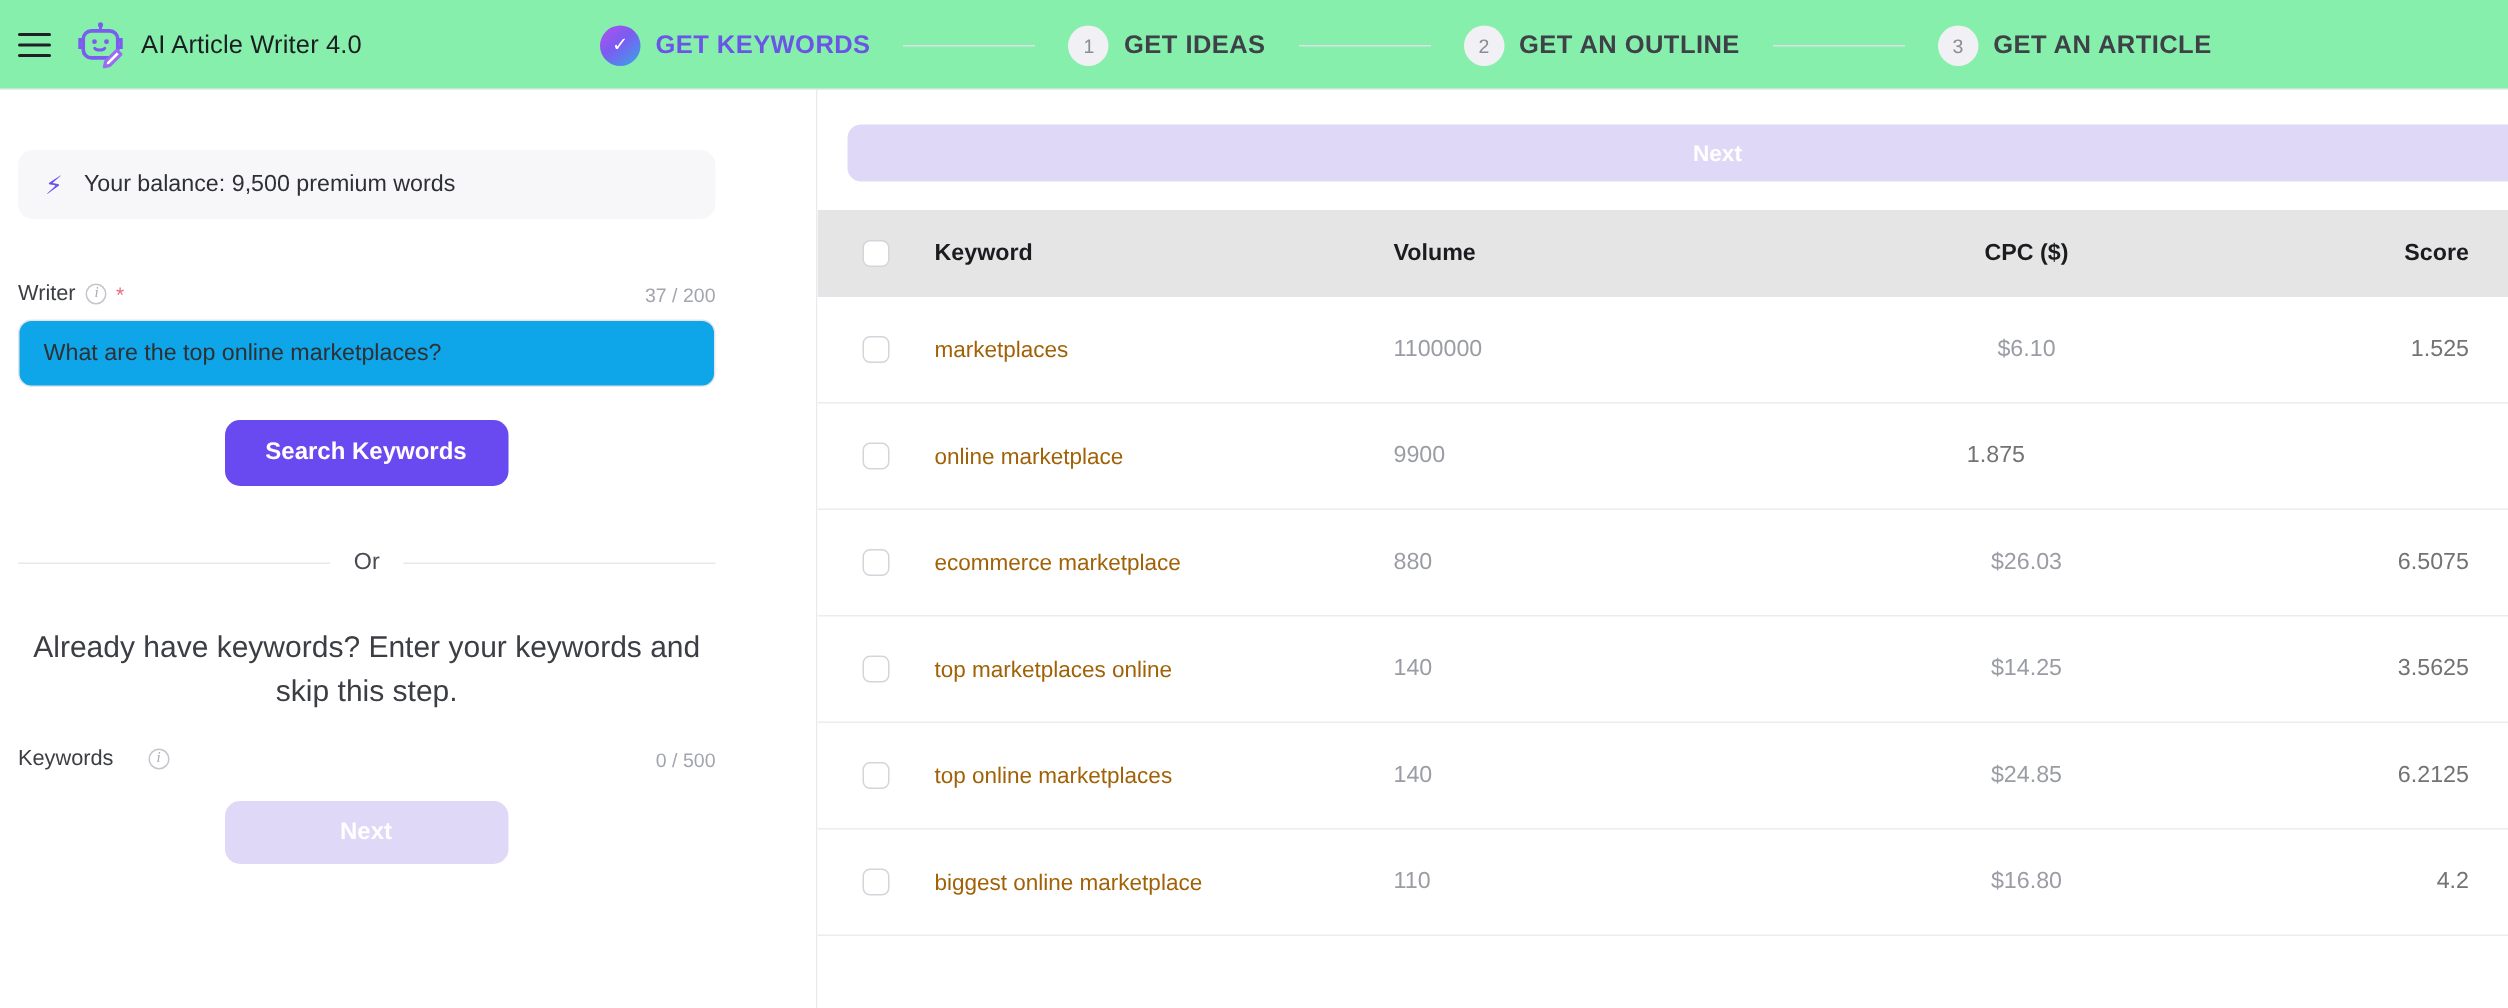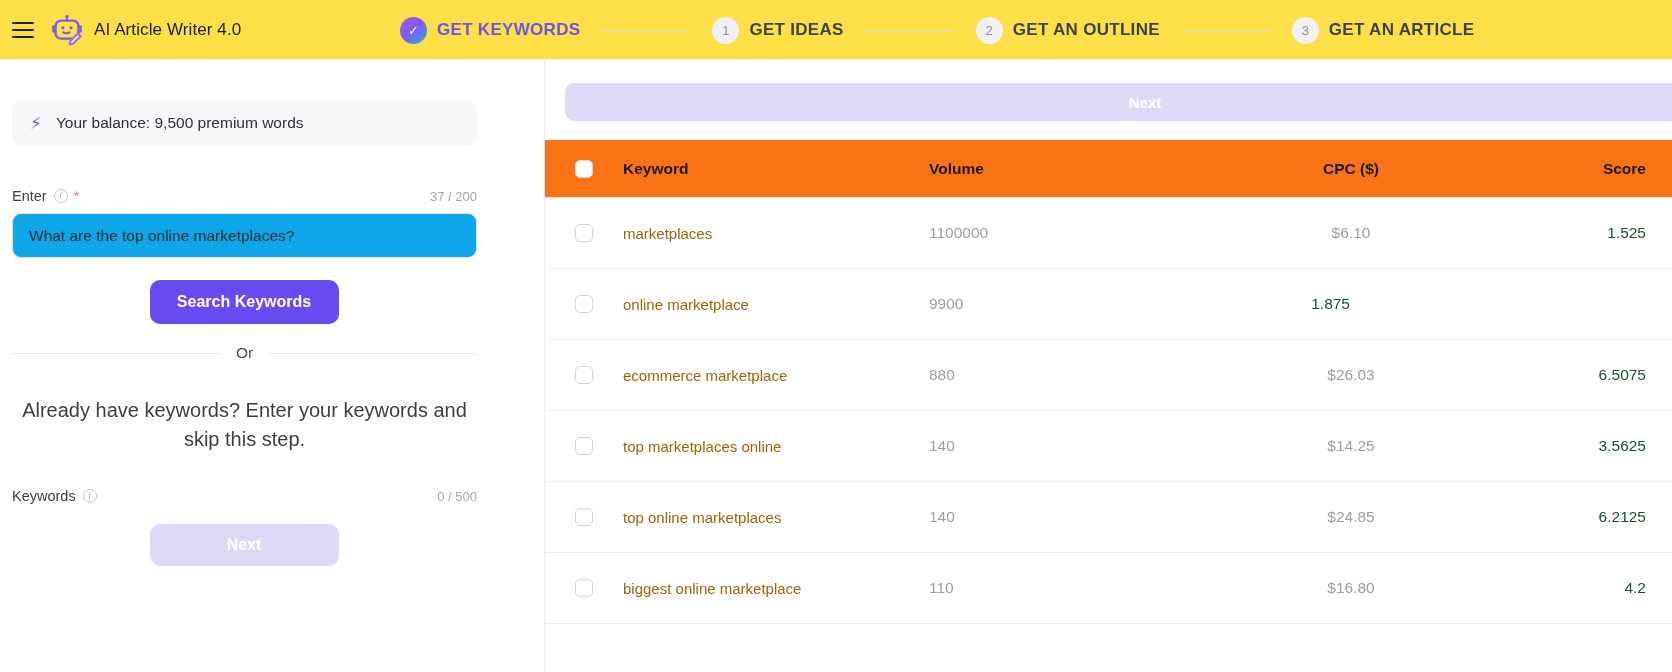--- a/index.html
+++ b/index.html
@@ -8,21 +8,21 @@
     overflow: hidden;
     background: #ffffff;
     font-family: "Liberation Sans", "DejaVu Sans", sans-serif;
     -webkit-font-smoothing: antialiased;
   }
 
   
   .topbar {
     position: absolute; left: 0; top: 0;
     width: 1672px; height: 60px;
-    background: #fde047;
+    background: #86efac;
     border-bottom: 1px solid #e9e9ef;
     display: flex; align-items: center;
   }
   .hamburger {
     width: 22px; height: 16px;
     margin-left: 12px; margin-right: 16px;
     display: flex; flex-direction: column; justify-content: space-between;
     cursor: pointer;
   }
   .hamburger span { display:block; height: 2px; background:#1f2023; border-radius: 2px; }
@@ -110,21 +110,21 @@
     display: block; margin: 22px auto 0;
     width: 189px; height: 44px;
     background: #6949f0; color: #fff;
     border: none; border-radius: 10px;
     font-size: 16px; font-weight: 700;
     font-family: inherit; cursor: pointer;
   }
 
   .or-row {
     display: flex; align-items: center;
-    width: 465px; margin-top: 20px;
+    width: 465px; margin-top: 42px;
   }
   .or-row .line { flex: 1; height: 1px; background: #e7e8ed; }
   .or-row .or-text { font-size: 15.5px; color: #4a4c53; padding: 0 16px; }
 
   .hint {
     width: 465px; margin-top: 34px;
     text-align: center; font-size: 20px; color: #3c3e44;
     line-height: 1.45;
   }
 
@@ -154,33 +154,33 @@
     text-align: center;
   }
 
   .table { position: absolute; left: 0; top: 80px; width: 1127px; }
   .trow {
     display: flex; align-items: center;
     height: 71px; width: 1127px;
     border-bottom: 1px solid #ececf1;
   }
   .trow.head {
-    background: #f97316; height: 58px;
+    background: #e5e5e5; height: 58px;
     border-bottom: 1px solid #e4e4ea;
   }
   .cb-cell { width: 78px; display: flex; justify-content: center; align-items: center; flex: 0 0 auto;}
   .cbox {
     width: 18px; height: 18px; border-radius: 5px;
     border: 1.5px solid #d4d5db; background: #fff;
     cursor: pointer;
   }
   .c-keyword { width: 306px; flex: 0 0 auto; font-size: 15px; color: #a16207; }
   .c-volume  { width: 296px; flex: 0 0 auto; font-size: 15.5px; color: #9b9da4; }
   .c-cpc     { width: 296px; flex: 0 0 auto; font-size: 15.5px; color: #9b9da4; text-align: center; padding-right: 44px;}
-  .c-score   { width: 151px; flex: 0 0 auto; font-size: 15.5px; color: #14532d; text-align: right; padding-right: 26px;}
+  .c-score   { width: 151px; flex: 0 0 auto; font-size: 15.5px; color: #737373; text-align: right; padding-right: 26px;}
 
   .trow.head .c-keyword,
   .trow.head .c-volume,
   .trow.head .c-cpc,
   .trow.head .c-score { color: #1b1c20; font-weight: 700; font-size: 15.5px; }
 </style>
 </head>
 <body>
 
 <div class="topbar">
@@ -237,39 +237,39 @@
 <div class="body-wrap">
 
   <div class="left-panel">
 
     <div class="balance">
       <span class="bolt">⚡</span>
       <span class="balance-text">Your balance: 9,500 premium words</span>
     </div>
 
     <div class="field-head">
-      <span class="field-label">Enter</span>
+      <span class="field-label">Writer</span>
       <span class="info-dot">i</span>
       <span class="req-star">*</span>
       <span class="counter">37 / 200</span>
     </div>
 
     <input class="text-input" type="text" value="What are the top online marketplaces?" style="">
 
     <button class="primary-btn">Search Keywords</button>
 
     <div class="or-row">
       <span class="line"></span>
       <span class="or-text">Or</span>
       <span class="line"></span>
     </div>
 
     <div class="hint">Already have keywords? Enter your keywords and skip this step.</div>
 
-    <div class="field-head" style="margin-top:34px;">
+    <div class="field-head" style="margin-top:22px;gap:16px;">
       <span class="field-label">Keywords</span>
       <span class="info-dot">i</span>
       <span class="counter">0 / 500</span>
     </div>
 
 
     <button class="disabled-btn">Next</button>
   </div>
 
   <div class="right-panel">

